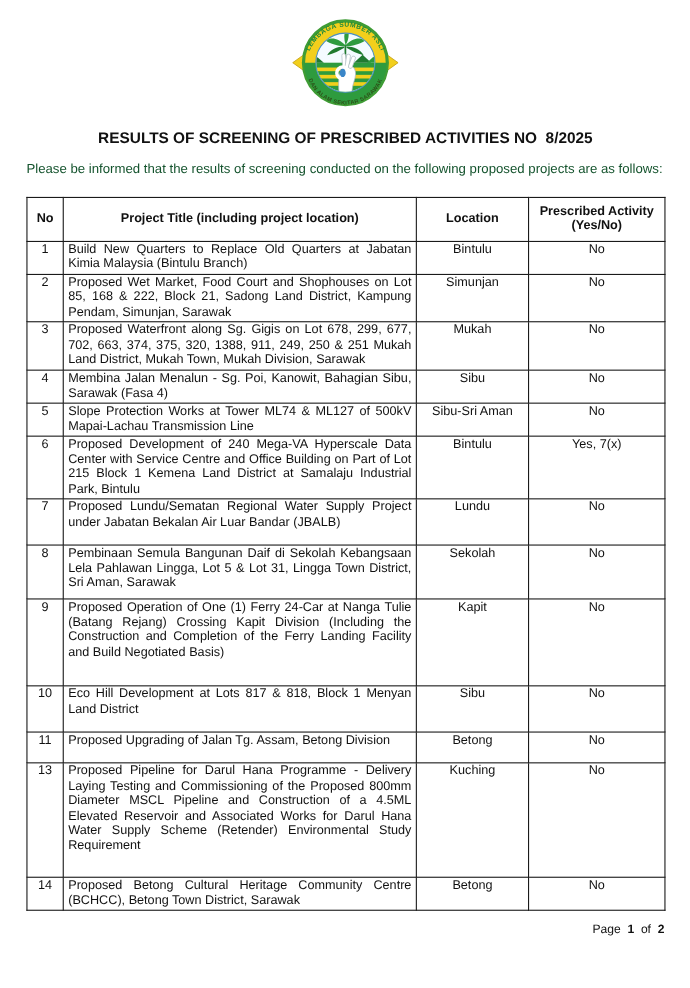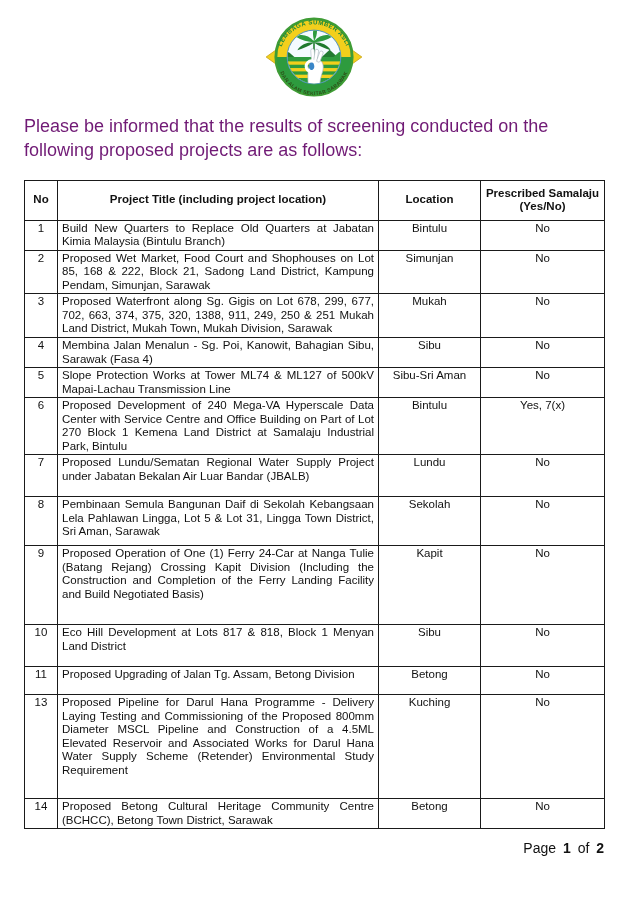--- a/index.html
+++ b/index.html
@@ -9,39 +9,39 @@
     color:#1a1a1a;
     -webkit-font-smoothing:antialiased;
   }
   .page{padding:14px 23px 0 24px;}
   .logo-wrap{text-align:center;height:88px;}
   .doc-title{
     font-size:14px;font-weight:bold;text-align:center;
     margin:15px 0 0 0;white-space:pre-wrap;color:#111;
   }
   .intro{
-    font-size:18px;line-height:1.32;margin:13px 0 0 0;color:#701a75;
+    font-size:12px;line-height:1.32;margin:13px 0 0 0;color:#14532d;
   }
   table.results{
     border-collapse:collapse;table-layout:fixed;width:580px;
     margin-top:17px;font-size:11.5px;line-height:13.5px;color:#111;
   }
   table.results th, table.results td{
     border:1px solid #1a1a1a;
     padding:1px 4px;
     vertical-align:top;
     overflow:hidden;
   }
   table.results th{
     vertical-align:middle;text-align:center;font-weight:bold;padding:2px;
   }
   td.c-no, td.c-loc, td.c-pa{text-align:center;}
   td.c-title{text-align:justify;margin-top:47px;}
   .footer{
-    width:580px;text-align:right;font-size:14px;margin-top:11px;color:#111;
+    width:580px;text-align:right;font-size:11px;margin-top:11px;color:#111;
   }
   .footer .pg-num{font-weight:bold;}
   .footer span{display:inline-block;margin-left:3px;}
 </style>
 </head>
 <body>
 
 <div class="page">
 
   <div class="logo-wrap">
@@ -87,37 +87,38 @@
 
       <text font-family="Liberation Sans, sans-serif" font-size="6.2" font-weight="bold" fill="#1f8a3a" letter-spacing="0.55">
         <textPath href="#arcTop" startOffset="50%" text-anchor="middle">LEMBAGA SUMBER ASLI</textPath>
       </text>
       <text font-family="Liberation Sans, sans-serif" font-size="5.2" font-weight="bold" fill="#2d5016" letter-spacing="0.35">
         <textPath href="#arcBot" startOffset="50%" text-anchor="middle">DAN ALAM SEKITAR SARAWAK</textPath>
       </text>
     </svg>
   </div>
 
+  <h1 class="doc-title">RESULTS OF SCREENING OF PRESCRIBED ACTIVITIES NO  8/2025</h1>
 
   <p class="intro">Please be informed that the results of screening conducted on the following proposed projects are as follows:</p>
 
   <table class="results">
     <colgroup>
       <col style="width:33px">
         <col style="width:321px">
         <col style="width:102px">
         <col style="width:124px">
     </colgroup>
     <thead>
       <tr style="height:40px">
         <th>No</th>
         <th>Project Title (including project location)</th>
         <th>Location</th>
         <th>
-          <span>Prescribed Samalaju</span><br>
+          <span>Prescribed Activity</span><br>
           <span>(Yes/No)</span>
         </th>
       </tr>
     </thead>
     <tbody>
       <tr style="height:26px">
         <td class="c-no">1</td>
         <td class="c-title">Build New Quarters to Replace Old Quarters at Jabatan Kimia Malaysia (Bintulu Branch)</td>
         <td class="c-loc">Bintulu</td>
         <td class="c-pa">No</td>
@@ -141,21 +142,21 @@
         <td class="c-pa">No</td>
       </tr>
       <tr style="height:28px">
         <td class="c-no">5</td>
         <td class="c-title">Slope Protection Works at Tower ML74 &amp; ML127 of 500kV Mapai-Lachau Transmission Line</td>
         <td class="c-loc">Sibu-Sri Aman</td>
         <td class="c-pa">No</td>
       </tr>
       <tr style="height:55px">
         <td class="c-no">6</td>
-        <td class="c-title">Proposed Development of 240 Mega-VA Hyperscale Data Center with Service Centre and Office Building on Part of Lot 270 Block 1 Kemena Land District at Samalaju Industrial Park, Bintulu</td>
+        <td class="c-title">Proposed Development of 240 Mega-VA Hyperscale Data Center with Service Centre and Office Building on Part of Lot 215 Block 1 Kemena Land District at Samalaju Industrial Park, Bintulu</td>
         <td class="c-loc">Bintulu</td>
         <td class="c-pa">Yes, 7(x)</td>
       </tr>
       <tr style="height:42px">
         <td class="c-no">7</td>
         <td class="c-title">Proposed Lundu/Sematan Regional Water Supply Project under Jabatan Bekalan Air Luar Bandar (JBALB)</td>
         <td class="c-loc">Lundu</td>
         <td class="c-pa">No</td>
       </tr>
       <tr style="height:49px">

